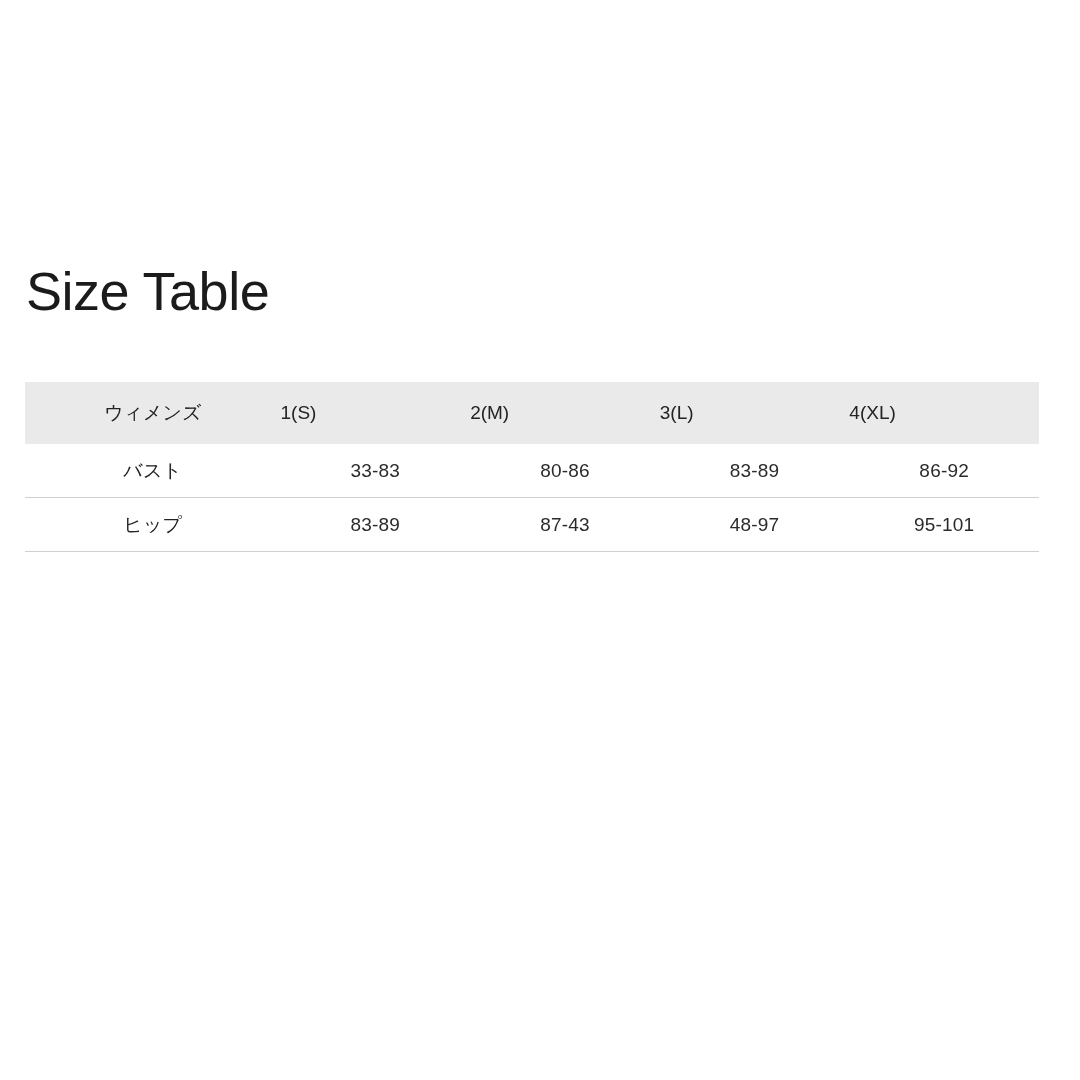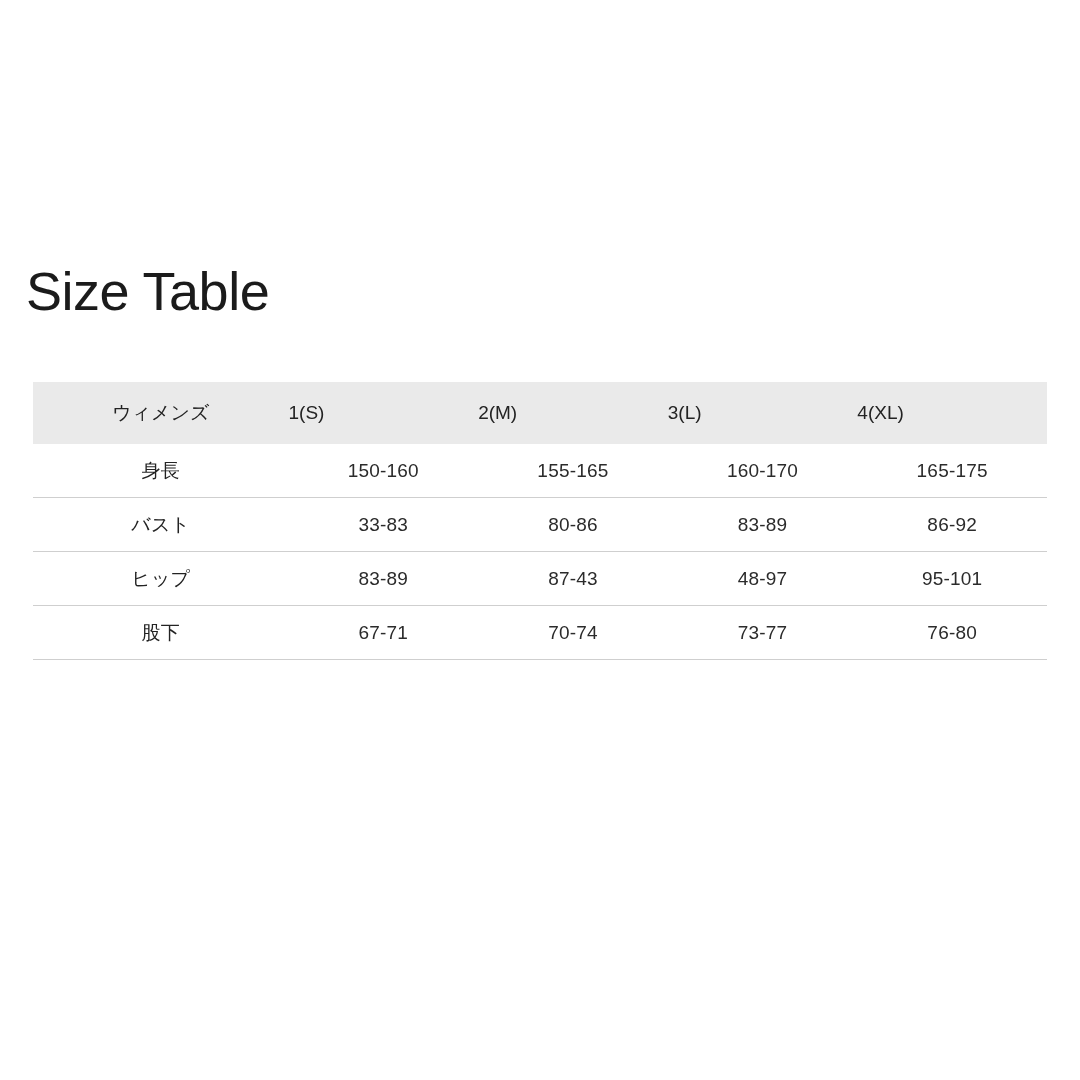--- a/index.html
+++ b/index.html
@@ -25,21 +25,21 @@
     left: 26px;
     top: 262px;
     font-size: 54px;
     font-weight: 400;
     letter-spacing: -0.5px;
     color: #1b1b1b;
     line-height: 1.1;
   }
   .table-wrap {
     position: absolute;
-    left: 33px;
+    left: 25px;
     top: 382px;
     width: 1014px;
   }
   table.size-table {
     border-collapse: collapse;
     width: 100%;
     table-layout: fixed;
     font-size: 19px;
     color: #2b2b2b;
   }
@@ -99,44 +99,30 @@
         <tr>
           <th class="rowhead">ウィメンズ</th>
           <th>1(S)</th>
           <th>2(M)</th>
           <th>3(L)</th>
           <th>4(XL)</th>
         </tr>
       </thead>
       <tbody>
         <tr>
-          <td class="rowhead">身長</td>
-          <td>150-160</td>
-          <td>155-165</td>
-          <td>160-170</td>
-          <td>165-175</td>
-        </tr>
-        <tr>
           <td class="rowhead">バスト</td>
           <td>33-83</td>
           <td>80-86</td>
           <td>83-89</td>
           <td>86-92</td>
         </tr>
         <tr>
           <td class="rowhead">ヒップ</td>
           <td>83-89</td>
           <td>87-43</td>
           <td>48-97</td>
           <td>95-101</td>
         </tr>
-        <tr>
-          <td class="rowhead">股下</td>
-          <td>67-71</td>
-          <td>70-74</td>
-          <td>73-77</td>
-          <td>76-80</td>
-        </tr>
       </tbody>
     </table>
   </div>
 
 </div>
 
 </body></html>

